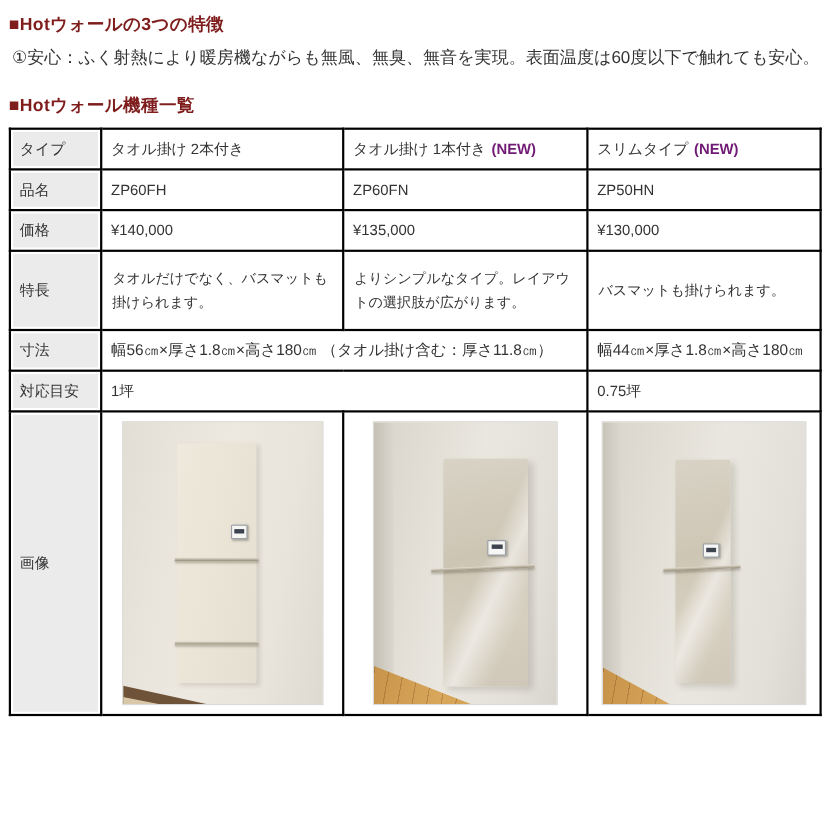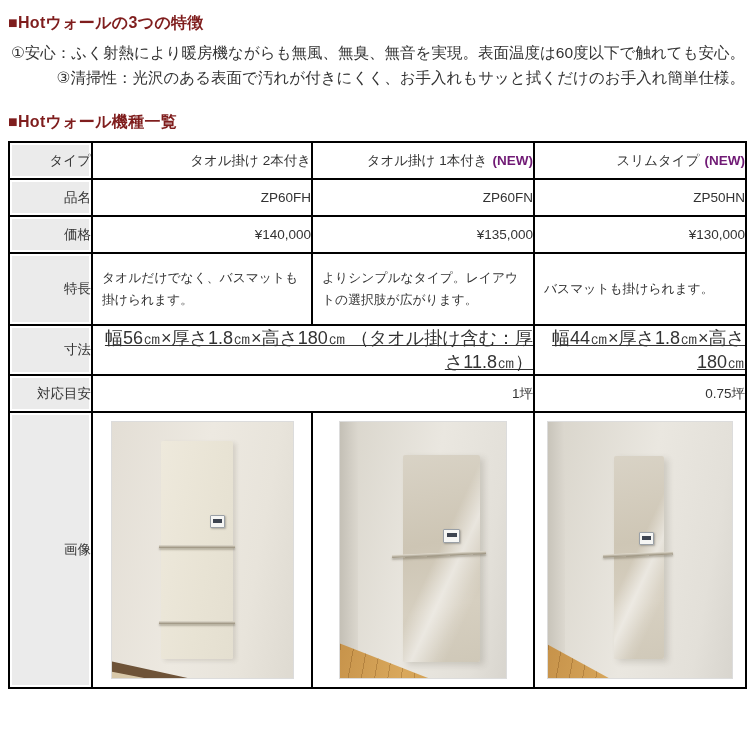--- a/index.html
+++ b/index.html
@@ -20,37 +20,37 @@
 
   .models-heading { margin-top:22px; }
 
   table.models {
     border-collapse:collapse; table-layout:fixed;
     width:739px; margin-top:9px;
   }
   col.c0 { width:83px; } col.c1 { width:220px; }
   col.c2 { width:222px; } col.c3 { width:212px; }
   .models th, .models td {
-    border:2px solid #000; padding:0;
-    text-align:right; vertical-align:middle;
+    border:2px solid #000; padding:8px;
+    text-align:left; vertical-align:middle;
     font-size:13.5px; color:#333; font-weight:normal;
   }
   .models th {
     background:#ebebeb; box-shadow:inset 0 0 0 2px #fff;
     font-size:13.5px;
   }
   tr.r-type, tr.r-name, tr.r-price, tr.r-dim, tr.r-cap { height:37px; }
   tr.r-feat { height:72px; }
   tr.r-img  { height:276px; }
   .new-badge { color:#701a75; font-weight:bold; }
   .new-badge:not(:empty) { margin-left:5px; }
   td.feature-cell {
     text-align:left; padding:6px 9px; font-size:12.8px; line-height:1.7;
   }
-  td.dim-cell { font-size:18px;text-decoration:underline; }
+  td.dim-cell { font-size:14px; }
 
   
   td.photo-cell { vertical-align:middle; }
   .photo {
     position:relative; margin:0 auto; height:258px;
     border:1px solid #dcdcdc; overflow:hidden; background:#e8e4db;
   }
   .photo.p1 { width:183px; }
   .photo.p2 { width:168px; }
   .photo.p3 { width:186px; }
@@ -124,21 +124,20 @@
 </style>
 </head>
 <body>
 
 <div class="page">
 
   <h2 class="sec-heading">■Hotウォールの3つの特徴</h2>
 
   <div class="features-list">
     <p>①安心：ふく射熱により暖房機ながらも無風、無臭、無音を実現。表面温度は60度以下で触れても安心。</p>
-    <p>③清掃性：光沢のある表面で汚れが付きにくく、お手入れもサッと拭くだけのお手入れ簡単仕様。</p>
   </div>
 
   <h2 class="sec-heading models-heading">■Hotウォール機種一覧</h2>
 
   <table class="models">
     <colgroup>
         <col class="c0">
         <col class="c1">
         <col class="c2">
         <col class="c3">

